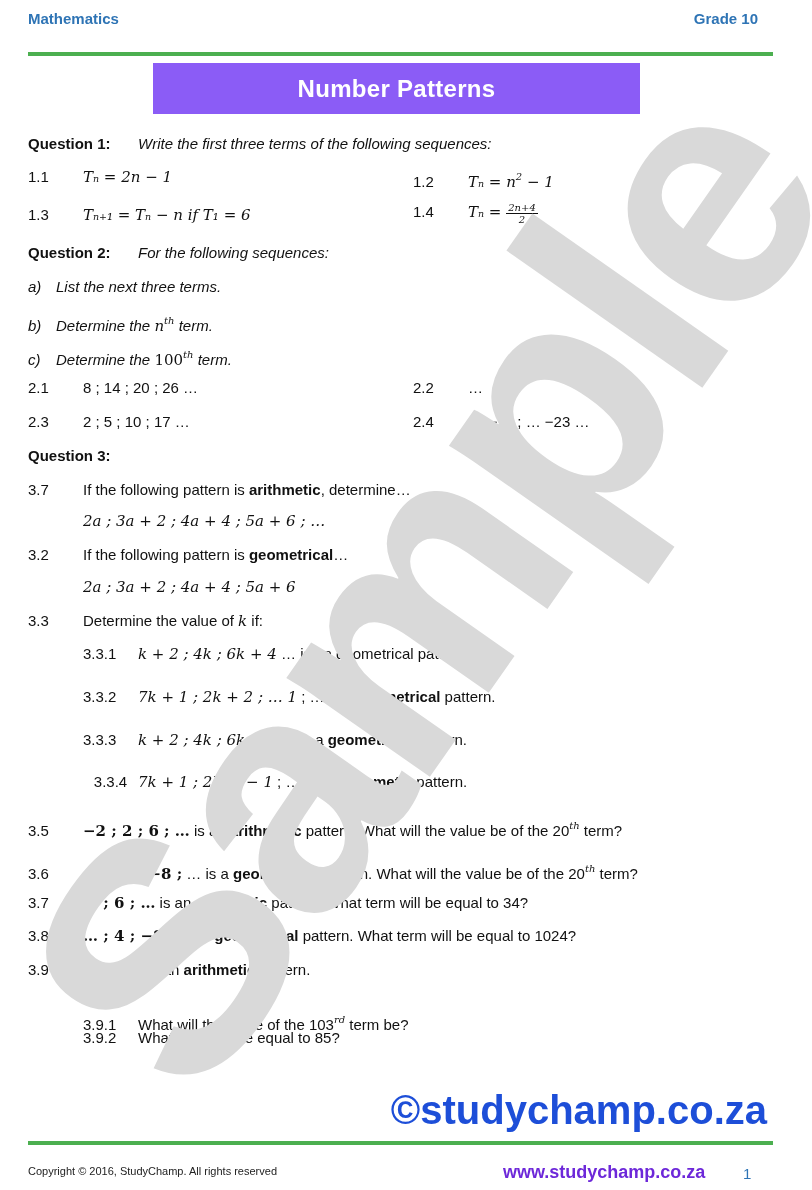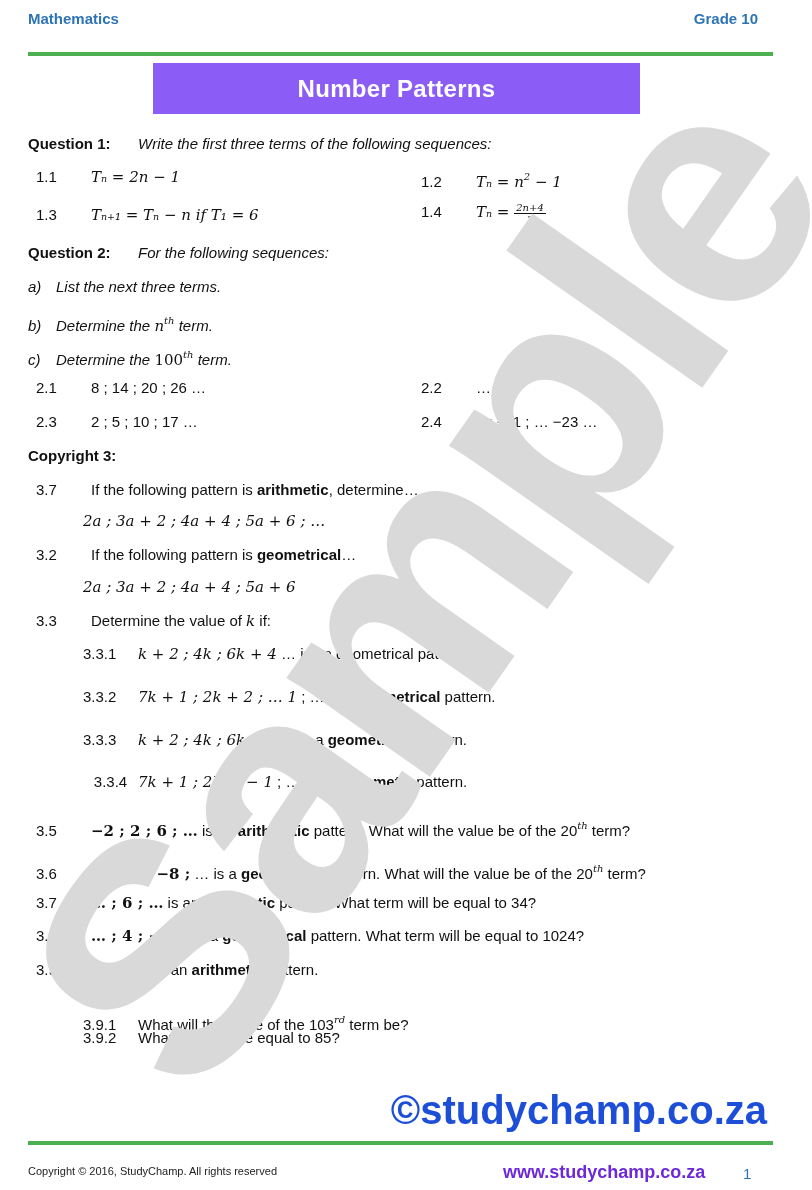--- a/index.html
+++ b/index.html
@@ -16,21 +16,21 @@
     left: 153px; top: 63px; width: 487px; height: 51px;
     background: #8b5cf6; color: #fff; font-weight: bold; font-size: 24px;
     display: flex; align-items: center; justify-content: center; letter-spacing: 0.3px;
   }
   .q { font-weight: bold; }
   .it { font-style: italic; }
   .math { font-family: "DejaVu Serif", "Liberation Serif", serif; font-style: italic; }
   .mb { font-family: "DejaVu Serif", "Liberation Serif", serif; font-weight: bold; }
   .mbi { font-family: "DejaVu Serif", "Liberation Serif", serif; font-weight: normal; font-style: italic; }
   .line { position: absolute; left: 28px; white-space: nowrap; line-height: 20px; }
-  .num { display: inline-block; width: 55px; margin-left: 8px; }
+  .num { display: inline-block; width: 55px; }
   .num2 { display: inline-block; width: 55px; }
   .sup { font-size: 10px; vertical-align: 7px; }
   .frac { display: inline-flex; flex-direction: column; align-items: center; vertical-align: middle; font-size: 10px; line-height: 11px; }
   .frac .top { border-bottom: 1px solid #111; padding: 0 2px; }
   .watermark {
     position: absolute; font-family: "Liberation Sans", sans-serif; font-weight: bold;
     color: #d9d9d9; font-size: 330px; line-height: 1;
     transform: rotate(-55deg); transform-origin: center;
     left: -110px; top: 470px; width: 1000px; text-align: center; z-index: 5;
     letter-spacing: -10px; pointer-events: none;
@@ -81,21 +81,21 @@
   <span style="display:inline-block;width:28px;">b)</span><span>Determine the </span><span class="math">n</span><span class="sup math">th</span><span> term.</span>
 </div>
 <div class="line it" style="top:345px;">
   <span style="display:inline-block;width:28px;">c)</span><span>Determine the </span><span class="math" style="font-style:normal">100</span><span class="sup math">th</span><span> term.</span>
 </div>
 <div class="line" style="top:378px;"><span class="num">2.1</span><span>8 ; 14 ; 20 ; 26 …</span></div>
 <div class="line" style="top:378px;left:413px;"><span class="num">2.2</span><span>…</span></div>
 <div class="line" style="top:412px;"><span class="num">2.3</span><span>2 ; 5 ; 10 ; 17 …</span></div>
 <div class="line" style="top:412px;left:413px;"><span class="num">2.4</span><span>5 ; −11 ; … −23 …</span></div>
 
-<div class="line q" style="top:446px;">Copyright 3:</div>
+<div class="line q" style="top:446px;">Question 3:</div>
 <div class="line" style="top:480px;">
   <span class="num">3.7</span><span>If the following pattern is </span><b>arithmetic</b><span>, determine…</span>
 </div>
 <div class="line mbi" style="top:511px;left:83px;">2a  ;  3a + 2  ;  4a + 4  ;  5a + 6  ; …</div>
 <div class="line" style="top:545px;">
   <span class="num">3.2</span><span>If the following pattern is </span><b>geometrical</b><span>…</span>
 </div>
 <div class="line mbi" style="top:577px;left:83px;">2a  ;  3a + 2  ;  4a + 4  ;  5a + 6</div>
 <div class="line" style="top:611px;">
   <span class="num">3.3</span><span>Determine the value of </span><span class="math">k</span><span> if:</span>

